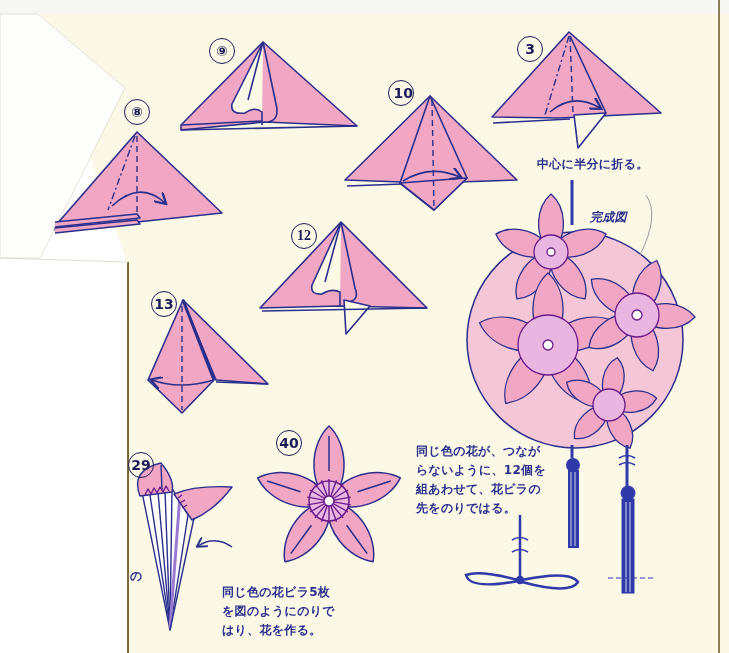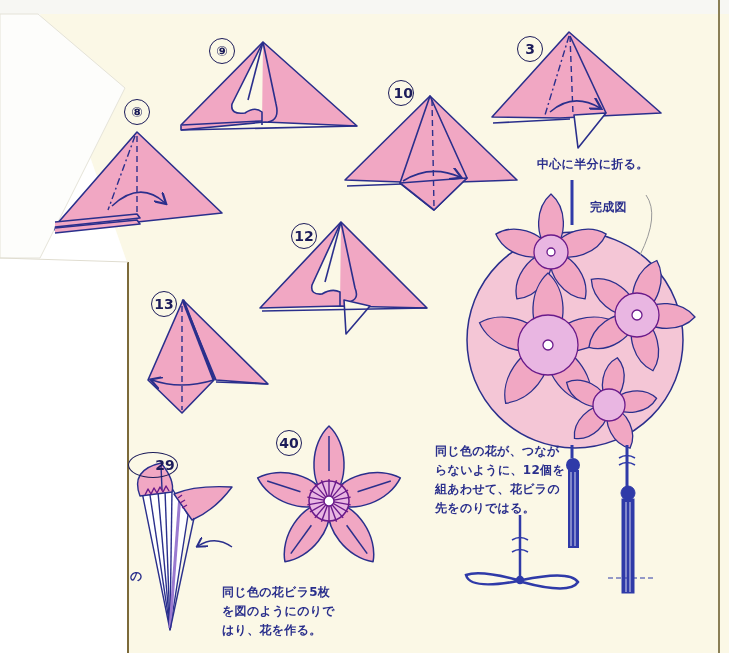--- a/index.html
+++ b/index.html
@@ -210,28 +210,28 @@
       <circle cx="520" cy="580" r="3" fill="#2f3aa8"></circle>
     </g>
 
     <path d="M646,195 Q660,215 640,255" fill="none" stroke="#999" stroke-width="1"></path>
   </svg>
 
   <div class="step" style="left:124px;top:99px;">⑧</div>
   <div class="step" style="left:209px;top:38px;">⑨</div>
   <div class="step" style="left:388px;top:80px;text-align:right;">10</div>
   <div class="step" style="left:517px;top:36px;">3</div>
-  <div class="step" style="left:291px;top:223px;">12</div>
+  <div class="step" style="left:291px;top:223px;font-family:Liberation Serif, serif;">12</div>
   <div class="step" style="left:151px;top:291px;">13</div>
-  <div class="step" style="left:128px;top:452px;padding-left:24px;">29</div>
+  <div class="step" style="left:128px;top:452px;">29</div>
   <div class="step" style="left:276px;top:430px;">40</div>
 
   <div class="txt" style="left:537px;top:155px;">中心に半分に折る。</div>
-  <div class="txt" style="left:590px;top:198px;">完成図</div>
+  <div class="txt" style="left:590px;top:208px;font-style:italic;">完成図</div>
   <div class="txt" style="left:222px;top:583px;">同じ色の花ビラ5枚
 を図のようにのりで
 はり、花を作る。</div>
-  <div class="txt" style="left:416px;top:442px;margin-left:19px;">同じ色の花が、つなが
+  <div class="txt" style="left:416px;top:442px;">同じ色の花が、つなが
 らないように、12個を
 組あわせて、花ビラの
 先をのりではる。</div>
   <div class="txt" style="left:130px;top:567px;">の</div>
 </div>
 
 </body></html>

